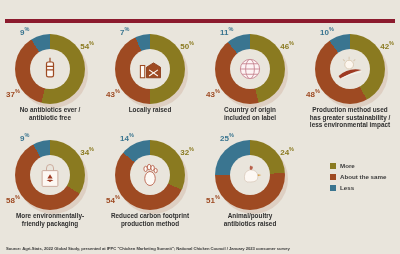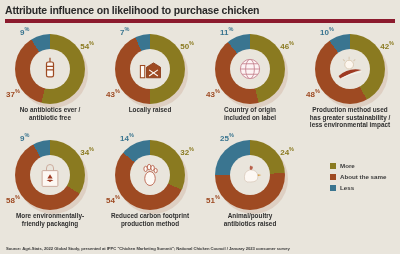--- a/index.html
+++ b/index.html
@@ -83,21 +83,20 @@
     position:absolute;left:6px;bottom:3px;right:6px;
     font-size:4.2px;color:#3a3a3a;white-space:nowrap;
     font-weight:bold;letter-spacing:-0.05px;
   }
 </style>
 </head>
 <body>
 
 <div class="page">
 
-  <div class="title">Attribute influence on likelihood to purchase chicken</div>
   <div class="rule"></div>
 
   <div class="grid" id="grid">
       <div class="cell" style="left: 0px; top: 0px;">
         <div class="donut-wrap">
           <div class="shadow"></div>
           <div class="donut" style="background: conic-gradient(rgb(138, 122, 32) 0deg, rgb(138, 122, 32) 194.4deg, rgb(158, 74, 34) 194.4deg, rgb(158, 74, 34) 327.6deg, rgb(58, 117, 144) 327.6deg, rgb(58, 117, 144) 360deg);"></div>
           <div class="icon-mid">
             <svg viewBox="0 0 32 32">
               <g stroke="#9e4a22" stroke-width="1.4" fill="#fdf8f3">

